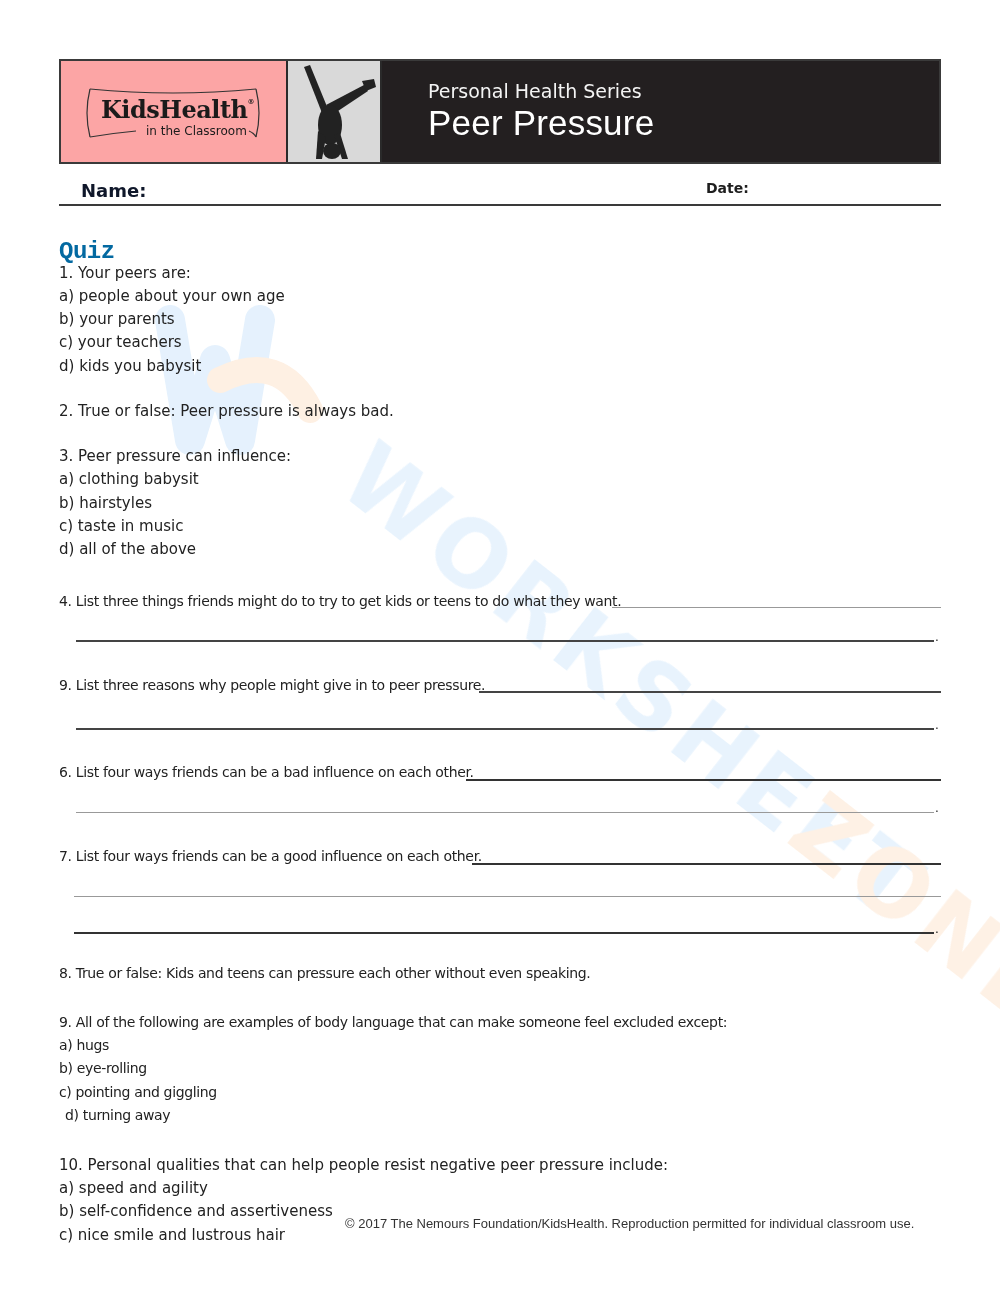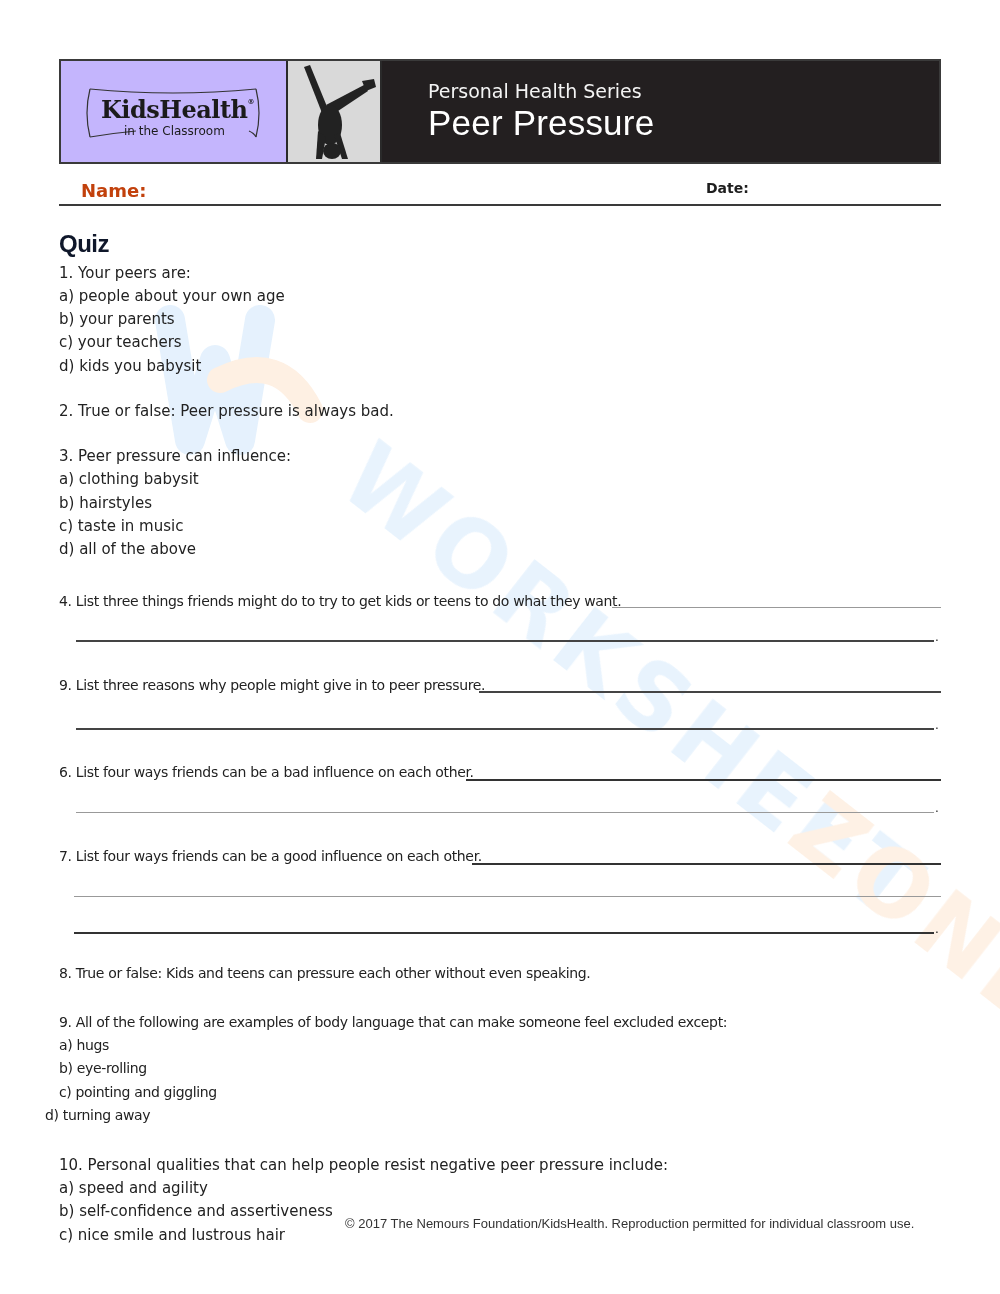--- a/index.html
+++ b/index.html
@@ -3,38 +3,38 @@
 <meta charset="utf-8">
 <style>
   html, body { margin: 0; padding: 0; background: #ffffff; }
   body { width: 1000px; height: 1294px; position: relative; overflow: hidden;
          font-family: "DejaVu Sans", sans-serif; color: #1e1e1e; }
   .abs { position: absolute; }
 
   
   .banner { left: 59px; top: 59px; width: 882px; height: 105px; border: 2px solid #3a3a3a;
             box-sizing: border-box; background: #ffffff; }
-  .logo-box { left: 0; top: 0; width: 225px; height: 101px; background: #c4b5fd; }
+  .logo-box { left: 0; top: 0; width: 225px; height: 101px; background: #fca5a5; }
   .logo-frame { left: 23px; top: 24px; width: 178px; height: 56px; }
   .logo-main { left: 40px; top: 34px; font-family: "DejaVu Serif", serif; font-weight: bold;
                font-size: 24px; letter-spacing: -0.5px; color: #1b1b1b; }
   .logo-reg { font-size: 7px; vertical-align: top; position: relative; top: 2px; }
-  .logo-sub { left: 63px; top: 63px; font-size: 12px; color: #1b1b1b; font-family: "DejaVu Sans", sans-serif; text-align: right; }
+  .logo-sub { left: 85px; top: 63px; font-size: 12px; color: #1b1b1b; font-family: "DejaVu Sans", sans-serif; text-align: right; }
   .photo-box { left: 225px; top: 0; width: 96px; height: 101px; background: #d9d9d9;
                border-left: 2px solid #2a2a2a; border-right: 2px solid #2a2a2a; box-sizing: border-box; }
   .title-box { left: 321px; top: 0; width: 557px; height: 101px; background: #231f20; }
   .series { left: 46px; top: 19px; font-size: 19px; color: #f4f4f4; font-family: "DejaVu Sans", sans-serif; }
   .main-title { left: 46px; top: 42px; font-size: 35px; color: #ffffff; font-family: Liberation Sans, sans-serif; letter-spacing: 0.2px; }
 
   
-  .name-label { left: 81px; top: 180px; font-size: 18px; font-weight: bold; color: #c2410c; }
+  .name-label { left: 81px; top: 180px; font-size: 18px; font-weight: bold; color: #0f172a; }
   .date-label { left: 706px; top: 180px; font-size: 14px; font-weight: bold; color: #1e1e1e; }
   .name-rule { left: 59px; top: 204px; width: 882px; height: 2px; background: #3a3a3a; }
 
-  .quiz-title { left: 59px; top: 230px; font-size: 24px; font-weight: bold; color: #0f172a; font-family: Liberation Sans, sans-serif; letter-spacing: -0.5px; }
+  .quiz-title { left: 59px; top: 238px; font-size: 24px; font-weight: bold; color: #0369a1; font-family: Liberation Mono, monospace; letter-spacing: -0.5px; }
 
   .line-text { font-size: 15px; color: #222; white-space: nowrap; }
   .cond { font-size: 14px; letter-spacing: -0.35px; }
   .rule { height: 1px; background: #333; }
   .rule.gray { background: #999; }
   .period { font-size: 12px; color: #222; }
 
   .copyright { left: 345px; top: 1216px; font-family: "Liberation Sans", sans-serif; font-size: 13px; color: #333; white-space: nowrap; }
 
   
@@ -125,20 +125,20 @@
 <div class="abs rule gray" style="left:74px;top:896px;width:867px"></div>
 <div class="abs rule" style="left:74px;top:932px;width:860px;height:2px;background:#333"></div>
 <div class="abs period" style="left:935px;top:922px">.</div>
 
 <div class="abs line-text cond" style="left:59px;top:965px">8. True or false: Kids and teens can pressure each other without even speaking.</div>
 
 <div class="abs line-text cond" style="left:59px;top:1014px">9. All of the following are examples of body language that can make someone feel excluded except:</div>
 <div class="abs line-text cond" style="left:59px;top:1037px">a) hugs</div>
 <div class="abs line-text cond" style="left:59px;top:1060px">b) eye-rolling</div>
 <div class="abs line-text cond" style="left:59px;top:1084px">c) pointing and giggling</div>
-<div class="abs line-text cond" style="left:45px;top:1107px">d) turning away</div>
+<div class="abs line-text cond" style="left:65px;top:1107px">d) turning away</div>
 
 <div class="abs line-text" style="left:59px;top:1156px">10. Personal qualities that can help people resist negative peer pressure include:</div>
 <div class="abs line-text" style="left:59px;top:1179px">a) speed and agility</div>
 <div class="abs line-text" style="left:59px;top:1202px">b) self-confidence and assertiveness</div>
 <div class="abs line-text" style="left:59px;top:1226px">c) nice smile and lustrous hair</div>
 
 <div class="abs copyright">© 2017 The Nemours Foundation/KidsHealth. Reproduction permitted for individual classroom use.</div>
 
 </body></html>

